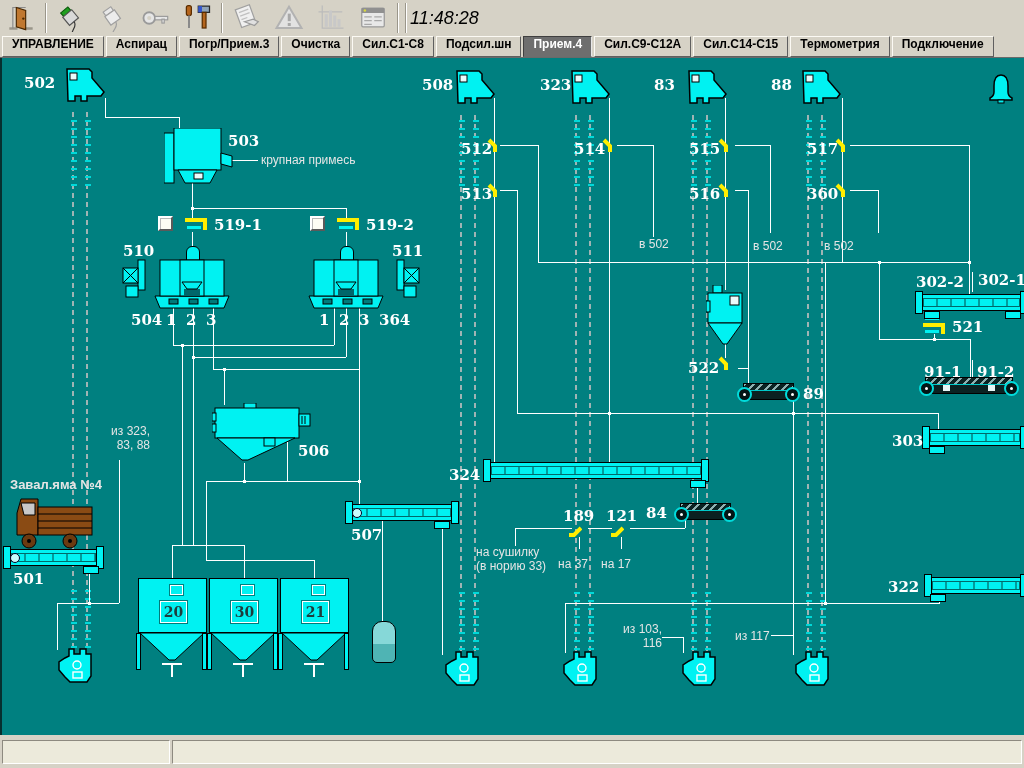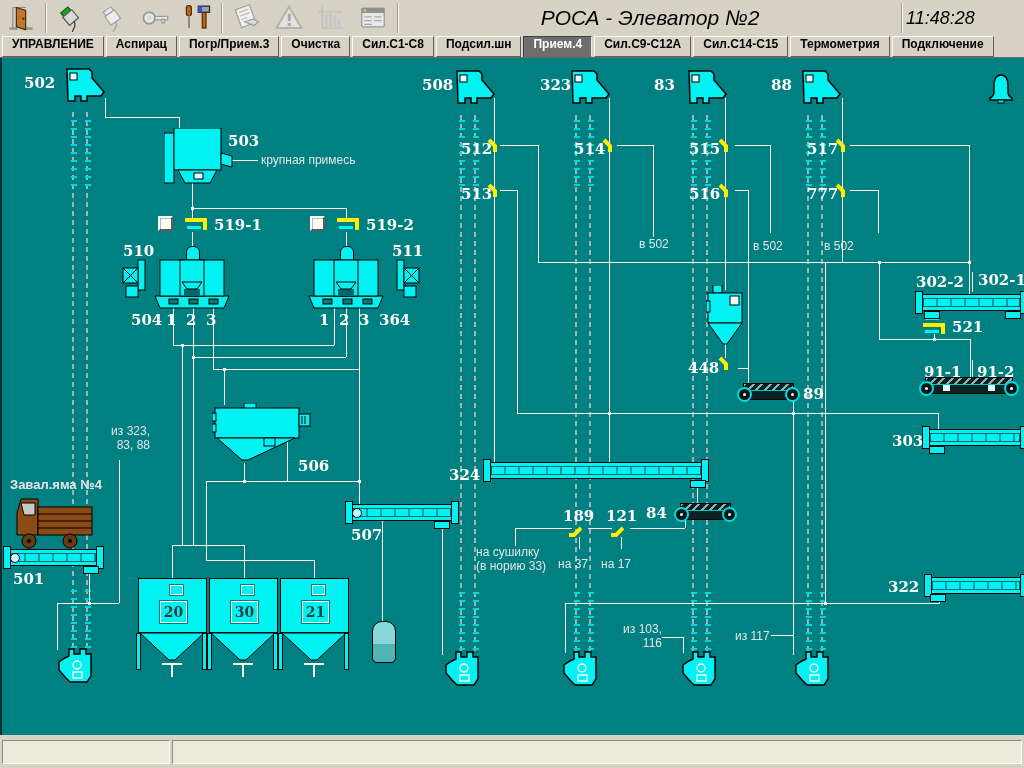--- a/index.html
+++ b/index.html
@@ -188,21 +188,20 @@
   </div>
   <div class="tbtn">
     <svg width="30" height="30" viewBox="0 0 24 24">
       <rect x="3" y="4" width="18" height="15" rx="1" fill="#e8e8e8" stroke="#9a9a9a"></rect>
       <rect x="3" y="4" width="18" height="4" fill="#909090"></rect>
       <circle cx="5.5" cy="6" r="1" fill="#d8d840"></circle>
       <path d="M5,11 h6 M13,11 h6 M5,14 h6 M13,14 h6 M5,17 h6" stroke="#a8a8a8"></path>
     </svg>
   </div>
   <div class="tsep"></div>
-  <div id="title">РОСА - Элеватор №2</div>
   <div class="tsep"></div>
   <div id="clock">11:48:28</div>
 </div>
 
 <div id="tabbar">
   <div class="tab">УПРАВЛЕНИЕ</div>
   <div class="tab">Аспирац</div>
   <div class="tab">Погр/Прием.3</div>
   <div class="tab">Очистка</div>
   <div class="tab">Сил.С1-С8</div>
@@ -611,48 +610,48 @@
   <div class="lbl" style="left:212px;top:158px">519-1</div>
   <div class="lbl" style="left:364px;top:158px">519-2</div>
   <div class="lbl" style="left:121px;top:184px">510</div>
   <div class="lbl" style="left:390px;top:184px">511</div>
   <div class="lbl" style="left:459px;top:82px">512</div>
   <div class="lbl" style="left:459px;top:127px">513</div>
   <div class="lbl" style="left:572px;top:82px">514</div>
   <div class="lbl" style="left:687px;top:82px">515</div>
   <div class="lbl" style="left:687px;top:127px">516</div>
   <div class="lbl" style="left:805px;top:82px">517</div>
-  <div class="lbl" style="left:805px;top:127px">777</div>
+  <div class="lbl" style="left:805px;top:127px">360</div>
   <div class="ann" style="left:637px;top:179px">в 502</div>
   <div class="ann" style="left:751px;top:181px">в 502</div>
   <div class="ann" style="left:822px;top:181px">в 502</div>
   <div class="lbl" style="left:129px;top:253px">504</div>
   <div class="lbl" style="left:164px;top:253px">1</div>
   <div class="lbl" style="left:184px;top:253px">2</div>
   <div class="lbl" style="left:204px;top:253px">3</div>
   <div class="lbl" style="left:317px;top:253px">1</div>
   <div class="lbl" style="left:337px;top:253px">2</div>
   <div class="lbl" style="left:357px;top:253px">3</div>
   <div class="lbl" style="left:377px;top:253px">364</div>
-  <div class="lbl" style="left:296px;top:399px">506</div>
+  <div class="lbl" style="left:296px;top:384px">506</div>
   <div class="ann annc" style="left:96px;top:366px;width:52px">из 323,
 83, 88</div>
   <div class="ann" style="left:8px;top:419px;font-weight:bold;font-size:13px">Завал.яма №4</div>
   <div class="lbl" style="left:11px;top:512px">501</div>
   <div class="lbl" style="left:349px;top:468px">507</div>
   <div class="lbl" style="left:447px;top:408px">324</div>
   <div class="lbl" style="left:644px;top:446px">84</div>
   <div class="lbl" style="left:561px;top:449px">189</div>
   <div class="lbl" style="left:604px;top:449px">121</div>
   <div class="ann" style="left:474px;top:487px">на сушилку
 (в норию 33)</div>
   <div class="ann" style="left:556px;top:499px">на 37</div>
   <div class="ann" style="left:599px;top:499px">на 17</div>
   <div class="lbl" style="left:801px;top:327px">89</div>
-  <div class="lbl" style="left:686px;top:301px">448</div>
+  <div class="lbl" style="left:686px;top:301px">522</div>
   <div class="lbl" style="left:914px;top:215px">302-2</div>
   <div class="lbl" style="left:976px;top:213px">302-1</div>
   <div class="lbl" style="left:950px;top:260px">521</div>
   <div class="lbl" style="left:922px;top:305px">91-1</div>
   <div class="lbl" style="left:975px;top:305px">91-2</div>
   <div class="lbl" style="left:890px;top:374px">303</div>
   <div class="lbl" style="left:886px;top:520px">322</div>
   <div class="ann annc" style="left:608px;top:564px;width:52px">из 103,
 116</div>
   <div class="ann" style="left:733px;top:571px">из 117</div>

